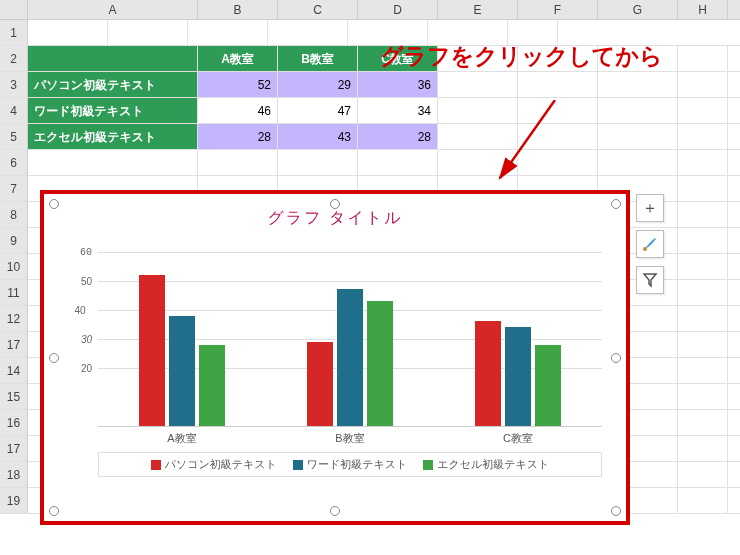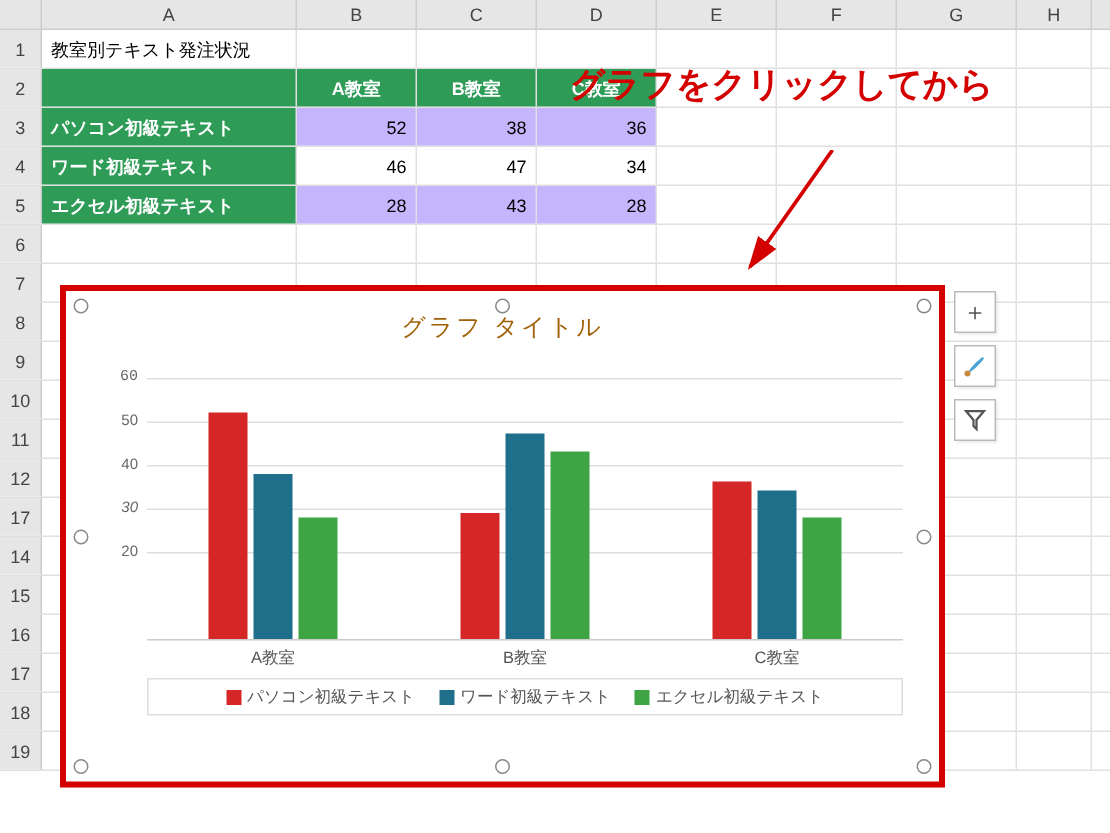--- a/index.html
+++ b/index.html
@@ -30,21 +30,21 @@
 .chart-wrap { position: absolute; top: 190px; left: 40px; width: 590px; height: 335px; border: 4px solid #d40000; background: #fff; }
 .chart-obj { position: absolute; inset: 6px; background: #fff; }
 .sel-handle { position: absolute; width: 10px; height: 10px; border: 1px solid #888; background: #fff; border-radius: 50%; }
 .h-tl { top: -1px; left: -1px; } .h-tr { top: -1px; right: -1px; }
 .h-bl { bottom: -1px; left: -1px; } .h-br { bottom: -1px; right: -1px; }
 .h-tc { top: -1px; left: 50%; margin-left: -5px; }
 .h-bc { bottom: -1px; left: 50%; margin-left: -5px; }
 .h-ml { top: 50%; left: -1px; margin-top: -5px; }
 .h-mr { top: 50%; right: -1px; margin-top: -5px; }
 
-.chart-title { text-align: center; color: #a16207; font-size: 16px; padding: 8px 0 4px; letter-spacing: 2px; }
+.chart-title { text-align: center; color: #be185d; font-size: 16px; padding: 8px 0 4px; letter-spacing: 2px; }
 .plot { position: relative; margin: 4px 18px 0 48px; height: 190px; border-bottom: 1px solid #ccc; }
 .grid-line { position: absolute; left: 0; right: 0; border-top: 1px solid #ddd; }
 .y-label { position: absolute; left: -30px; width: 24px; text-align: right; font-size: 10px; color: #666; transform: translateY(-50%); }
 .groups { position: absolute; inset: 0; display: flex; }
 .group { flex: 1; display: flex; align-items: flex-end; justify-content: center; gap: 4px; }
 .bar { width: 26px; }
 .x-labels { display: flex; margin: 4px 18px 0 48px; }
 .x-lab { flex: 1; text-align: center; font-size: 11px; color: #555; }
 .legend { display: flex; justify-content: center; gap: 16px; margin-top: 6px; font-size: 11px; color: #555; border: 1px solid #ddd; padding: 4px 6px; margin-left: 48px; margin-right: 18px; }
 .legend-item { display: flex; align-items: center; gap: 4px; }
@@ -64,21 +64,20 @@
     <div class="col-h col-C">C</div>
     <div class="col-h col-D">D</div>
     <div class="col-h col-E">E</div>
     <div class="col-h col-F">F</div>
     <div class="col-h col-G">G</div>
     <div class="col-h col-H">H</div>
   </div>
 
   <div class="row">
     <div class="row-h">1</div>
-    <div class="cell c-A" style="text-align:left">教室別テキスト発注状況</div>
     <div class="cell c-B"></div>
     <div class="cell c-C"></div>
     <div class="cell c-D"></div>
     <div class="cell c-E"></div>
     <div class="cell c-F"></div>
     <div class="cell c-G"></div>
     <div class="cell c-H"></div>
   </div>
 
   <div class="row">
@@ -90,21 +89,21 @@
     <div class="cell c-E"></div>
     <div class="cell c-F"></div>
     <div class="cell c-G"></div>
     <div class="cell c-H"></div>
   </div>
 
   <div class="row">
     <div class="row-h">3</div>
     <div class="cell c-A hdr-green">パソコン初級テキスト</div>
     <div class="cell c-B band-lt">52</div>
-    <div class="cell c-C band-lt">38</div>
+    <div class="cell c-C band-lt">29</div>
     <div class="cell c-D band-lt">36</div>
     <div class="cell c-E"></div>
     <div class="cell c-F"></div>
     <div class="cell c-G"></div>
     <div class="cell c-H"></div>
   </div>
 
   <div class="row">
     <div class="row-h">4</div>
     <div class="cell c-A hdr-green">ワード初級テキスト</div>
@@ -310,21 +309,21 @@
     <div class="sel-handle h-br"></div>
 
     <div class="chart-title">グラフ タイトル</div>
 
     <div class="plot" id="plot">
         <div class="grid-line" style="top: 69.2308%;"></div>
         <div class="y-label" style="top: 69.2308%;">20</div>
         <div class="grid-line" style="top: 53.8462%;"></div>
         <div class="y-label" style="top: 53.8462%; font-style: italic;">30</div>
         <div class="grid-line" style="top: 38.4615%;"></div>
-        <div class="y-label" style="top: 38.4615%;">40</div>
+        <div class="y-label" style="top: 38.4615%; text-align: center;">40</div>
         <div class="grid-line" style="top: 23.0769%;"></div>
         <div class="y-label" style="top: 23.0769%;">50</div>
         <div class="grid-line" style="top: 7.69231%;"></div>
         <div class="y-label" style="top: 7.69231%; font-family: Liberation Mono, monospace;">60</div>
         <div class="groups">
           <div class="group">
             <div class="bar" style="background: rgb(214, 39, 40); height: 80%;"></div>
             <div class="bar" style="background: rgb(31, 111, 139); height: 58.4615%;"></div>
             <div class="bar" style="background: rgb(63, 164, 68); height: 43.0769%;"></div>
           </div>

